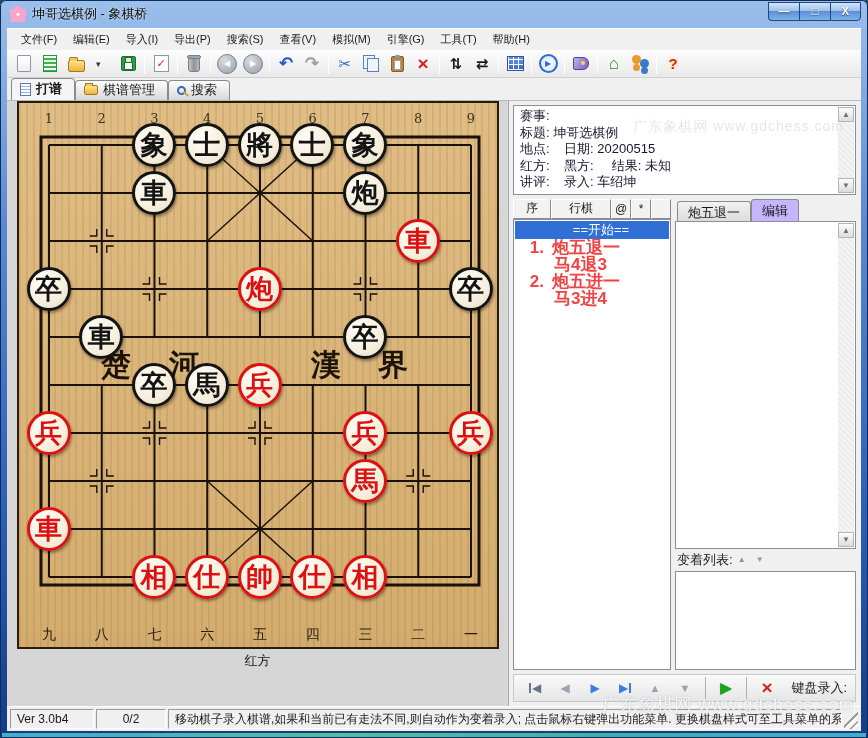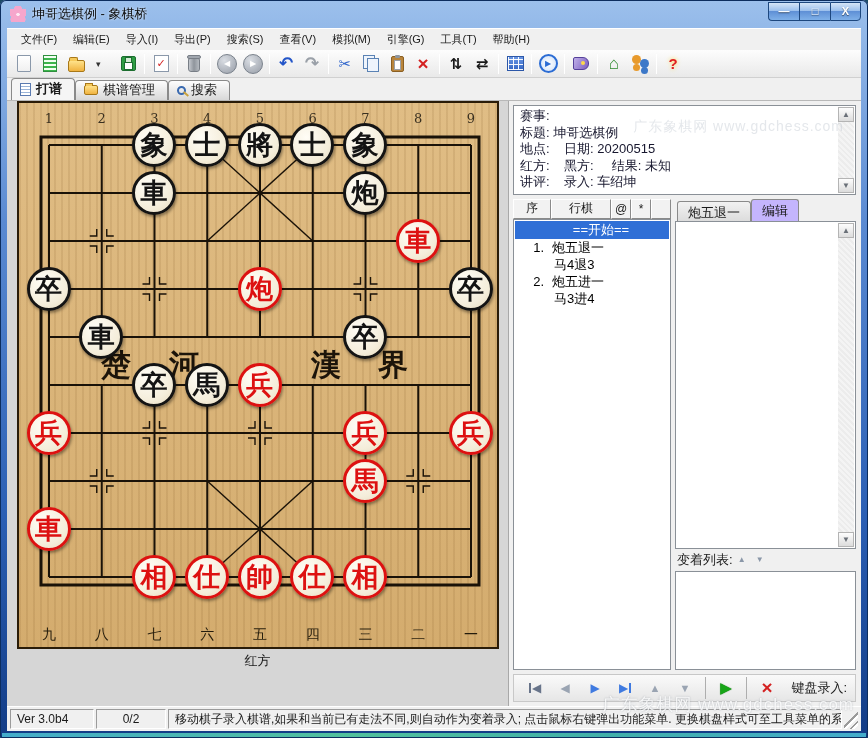--- a/index.html
+++ b/index.html
@@ -151,21 +151,21 @@
 
   .middle { height:472px; display:flex; gap:4px; }
 
   .movelist { width:158px; display:flex; flex-direction:column; }
   .ml-header { height:20px; display:flex; }
   .hcell { background:#f2f2f2; border:1px solid; border-color:#ffffff #8a8a8a #8a8a8a #ffffff;
     font-size:12px; color:#1a1a1a; display:flex; align-items:center; justify-content:center; }
   .ml-body { flex:1; background:#fff; border:1px solid #8a9097; overflow:hidden; padding-top:1px; }
   .ml-start { background:#2f6fd6; color:#fff; font-size:13px; text-align:center;
     height:18px; line-height:18px; margin:0 1px; cursor:pointer;padding-left:18px; }
-  .ml-move { font-size:13px; color:#000000; line-height:17px; cursor:pointer; }
+  .ml-move { font-size:17px; color:#ef4444; line-height:17px; cursor:pointer;font-weight:bold; }
   .mno { display:inline-block; width:30px; text-align:right; margin-right:8px; }
   .ml2 { padding-left:40px; }
 
   .anno { flex:1; display:flex; flex-direction:column; }
   .anno-tabs { height:22px; display:flex; align-items:flex-end; padding-left:2px; }
   .atab { font-size:13px; color:#1a1a1a; padding:2px 10px; height:20px;
     background:linear-gradient(#f2f2f2,#dcdcdc); border:1px solid #8a8a8a; border-bottom:none;
     border-radius:3px 3px 0 0; }
   .atab.active { background:#c4b5fd; height:22px; }
   .edit-box { height:328px; background:#fff; border:1px solid #8a9097; position:relative; }

